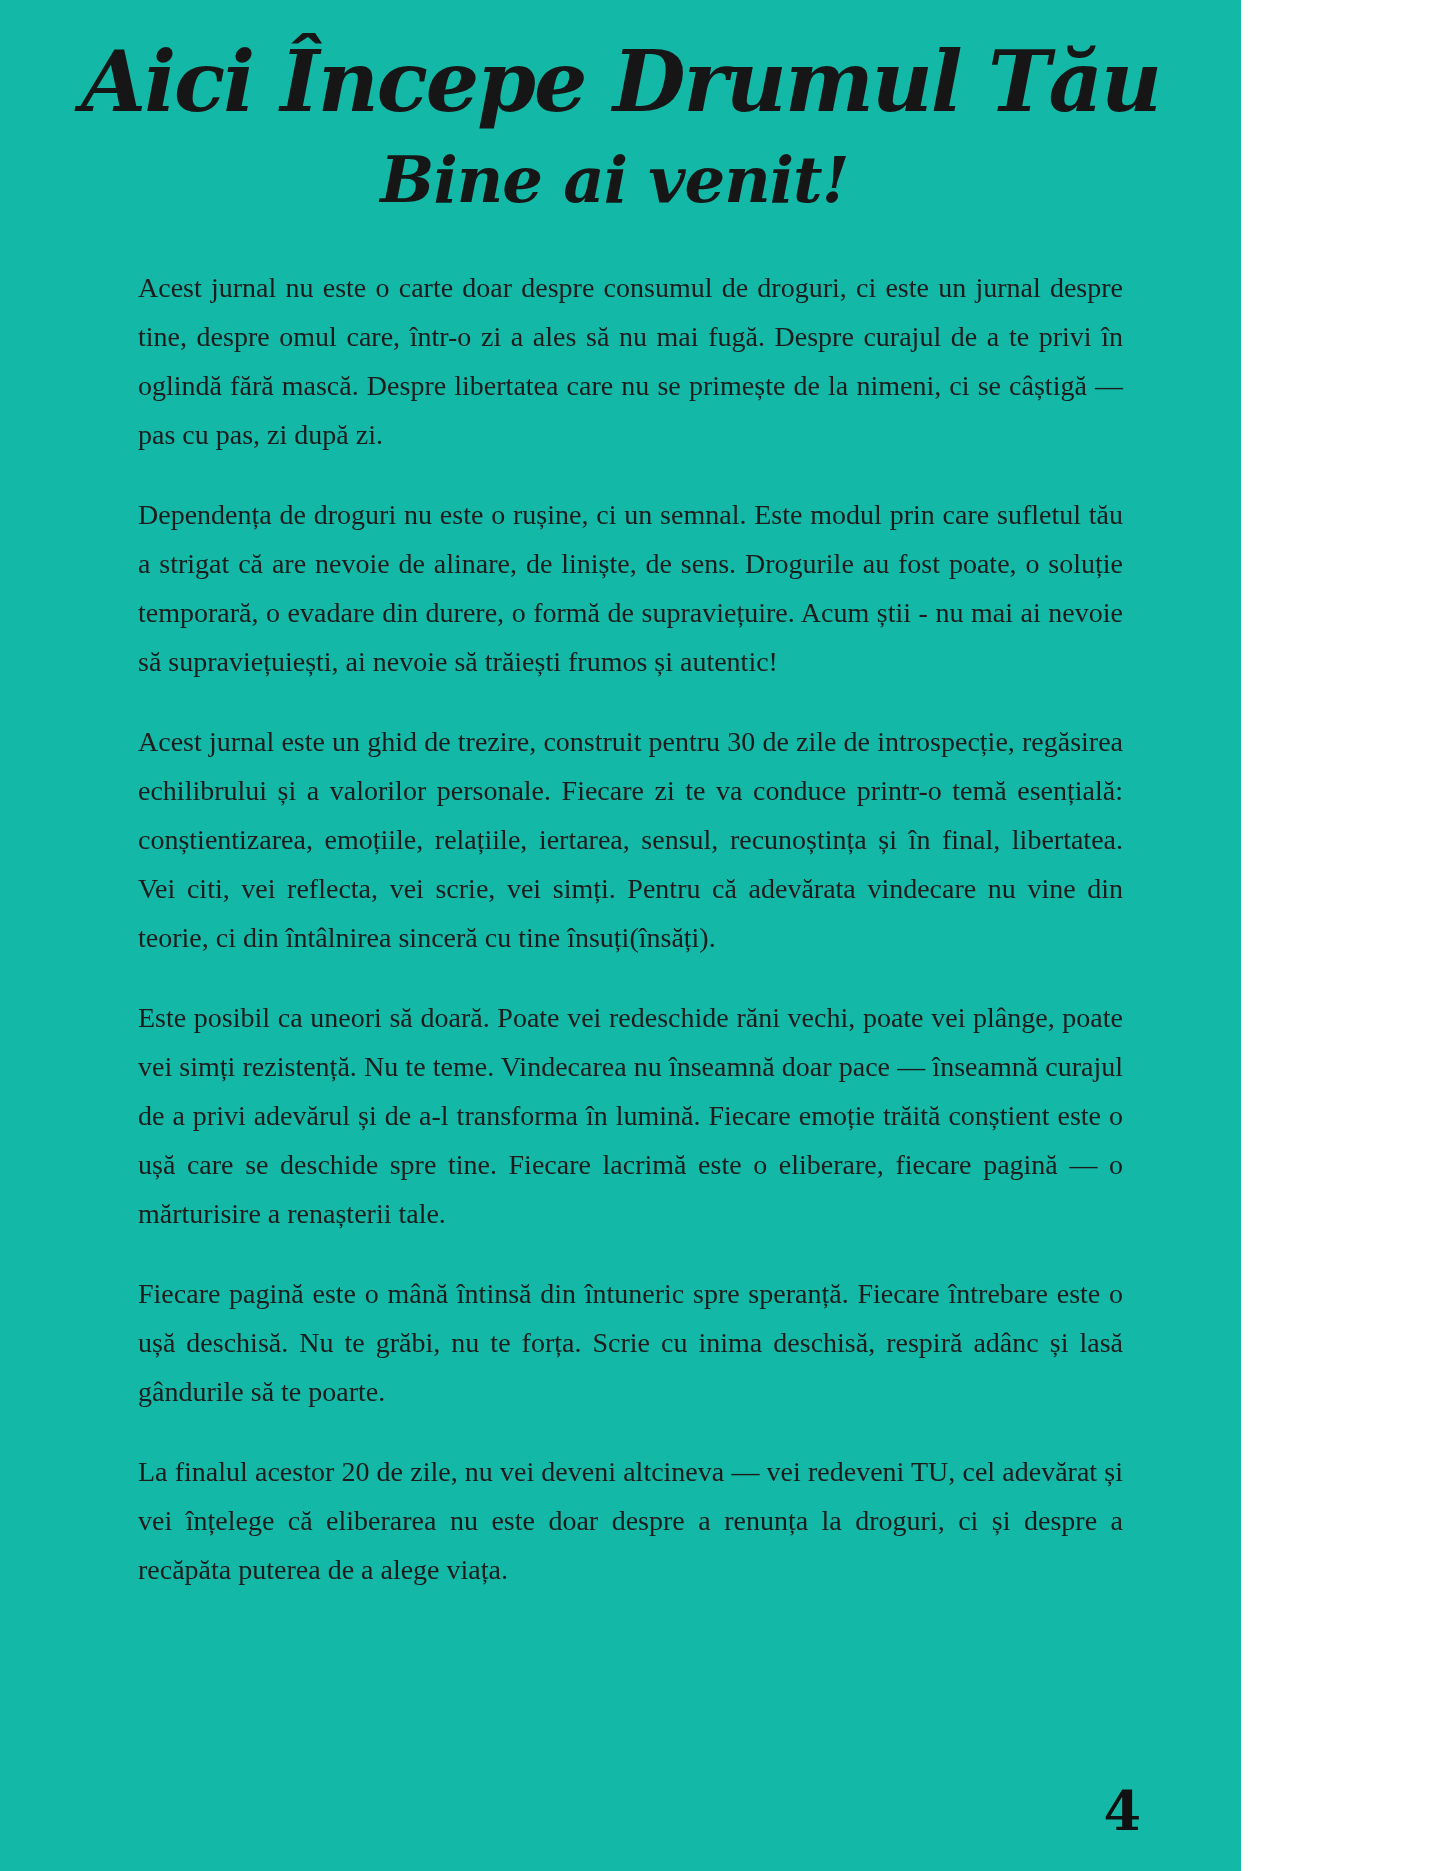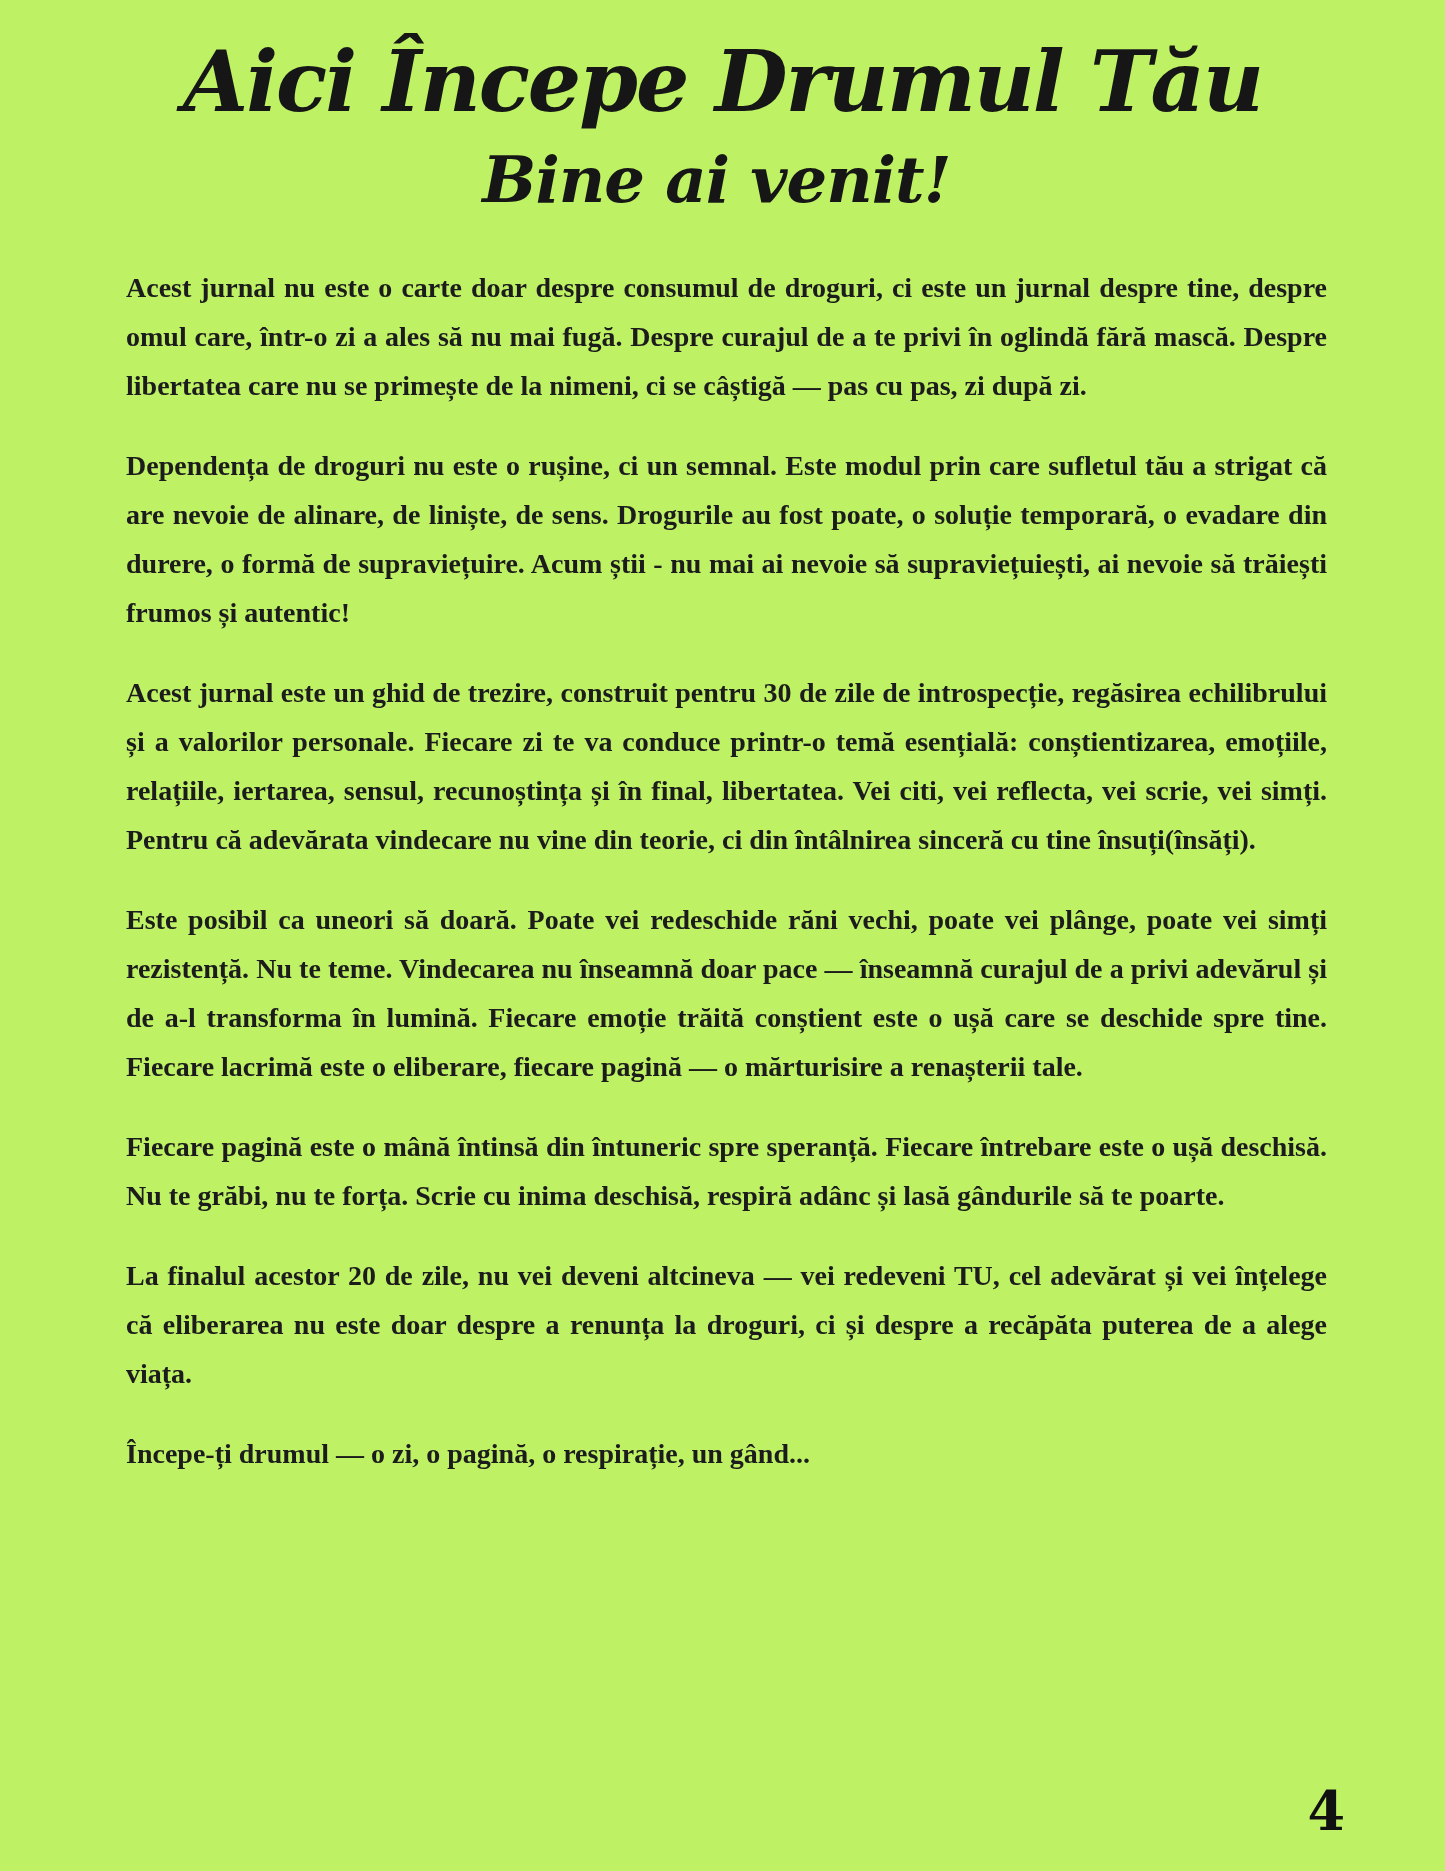--- a/index.html
+++ b/index.html
@@ -2,23 +2,23 @@
 <html><head>
 <meta charset="utf-8">
 <style>
   html, body {
     margin: 0;
     padding: 0;
     background: #ffffff;
   }
   .page {
     position: relative;
-    width: 1445px;
+    width: 1241px;
     height: 1871px;
-    background: #bef264;
+    background: #14b8a6;
     color: #1b1b1b;
     overflow: hidden;
     box-sizing: border-box;
   }
   .header {
     text-align: center;
     padding-top: 34px;
   }
   .title {
     margin: 0;
@@ -41,24 +41,23 @@
     color: #161616;
   }
   .body-text {
     margin: 48px 118px 0 122px;
     font-family: "Liberation Serif", serif;
     font-size: 28px;
     line-height: 49px;
     color: #1c1c1c;
   }
   .body-text p {
-    margin: 0 0 31px 4px;
+    margin: 0 0 31px 16px;
     text-align: justify;
     white-space: pre-line;
-    font-weight: bold;
   }
   .page-number {
     position: absolute;
     right: 100px;
     bottom: 28px;
     font-family: "DejaVu Serif", serif;
     font-weight: 700;
     font-size: 54px;
     color: #111111;
   }
@@ -73,18 +72,17 @@
     <h2 class="subtitle">Bine ai venit!</h2>
   </div>
 
   <div class="body-text">
     <p>Acest jurnal nu este o carte doar despre consumul de droguri, ci este un jurnal despre tine, despre omul care, într-o zi a ales să nu mai fugă. Despre curajul de a te privi în oglindă fără mască. Despre libertatea care nu se primește de la nimeni, ci se câștigă — pas cu pas, zi după zi.</p>
     <p>Dependența de droguri nu este o rușine, ci un semnal. Este modul prin care sufletul tău a strigat că are nevoie de alinare, de liniște, de sens. Drogurile au fost poate, o soluție temporară, o evadare din durere, o formă de supraviețuire. Acum știi - nu mai ai nevoie să supraviețuiești, ai nevoie să trăiești frumos și autentic!</p>
     <p>Acest jurnal este un ghid de trezire, construit pentru 30 de zile de introspecție, regăsirea echilibrului și a valorilor personale. Fiecare zi te va conduce printr-o temă esențială: conștientizarea, emoțiile, relațiile, iertarea, sensul, recunoștința și în final, libertatea. Vei citi, vei reflecta, vei scrie, vei simți. Pentru că adevărata vindecare nu vine din teorie, ci din întâlnirea sinceră cu tine însuți(însăți).</p>
     <p>Este posibil ca uneori să doară. Poate vei redeschide răni vechi, poate vei plânge, poate vei simți rezistență. Nu te teme. Vindecarea nu înseamnă doar pace — înseamnă curajul de a privi adevărul și de a-l transforma în lumină. Fiecare emoție trăită conștient este o ușă care se deschide spre tine. Fiecare lacrimă este o eliberare, fiecare pagină — o mărturisire a renașterii tale.</p>
     <p>Fiecare pagină este o mână întinsă din întuneric spre speranță. Fiecare întrebare este o ușă deschisă. Nu te grăbi, nu te forța. Scrie cu inima deschisă, respiră adânc și lasă gândurile să te poarte.</p>
     <p>La finalul acestor 20 de zile, nu vei deveni altcineva — vei redeveni TU, cel adevărat și vei înțelege că eliberarea nu este doar despre a renunța la droguri, ci și despre a recăpăta puterea de a alege viața.</p>
-    <p>Începe-ți drumul — o zi, o pagină, o respirație, un gând...</p>
   </div>
 
   <div class="page-number">4</div>
 
 </div>
 
 </body></html>

